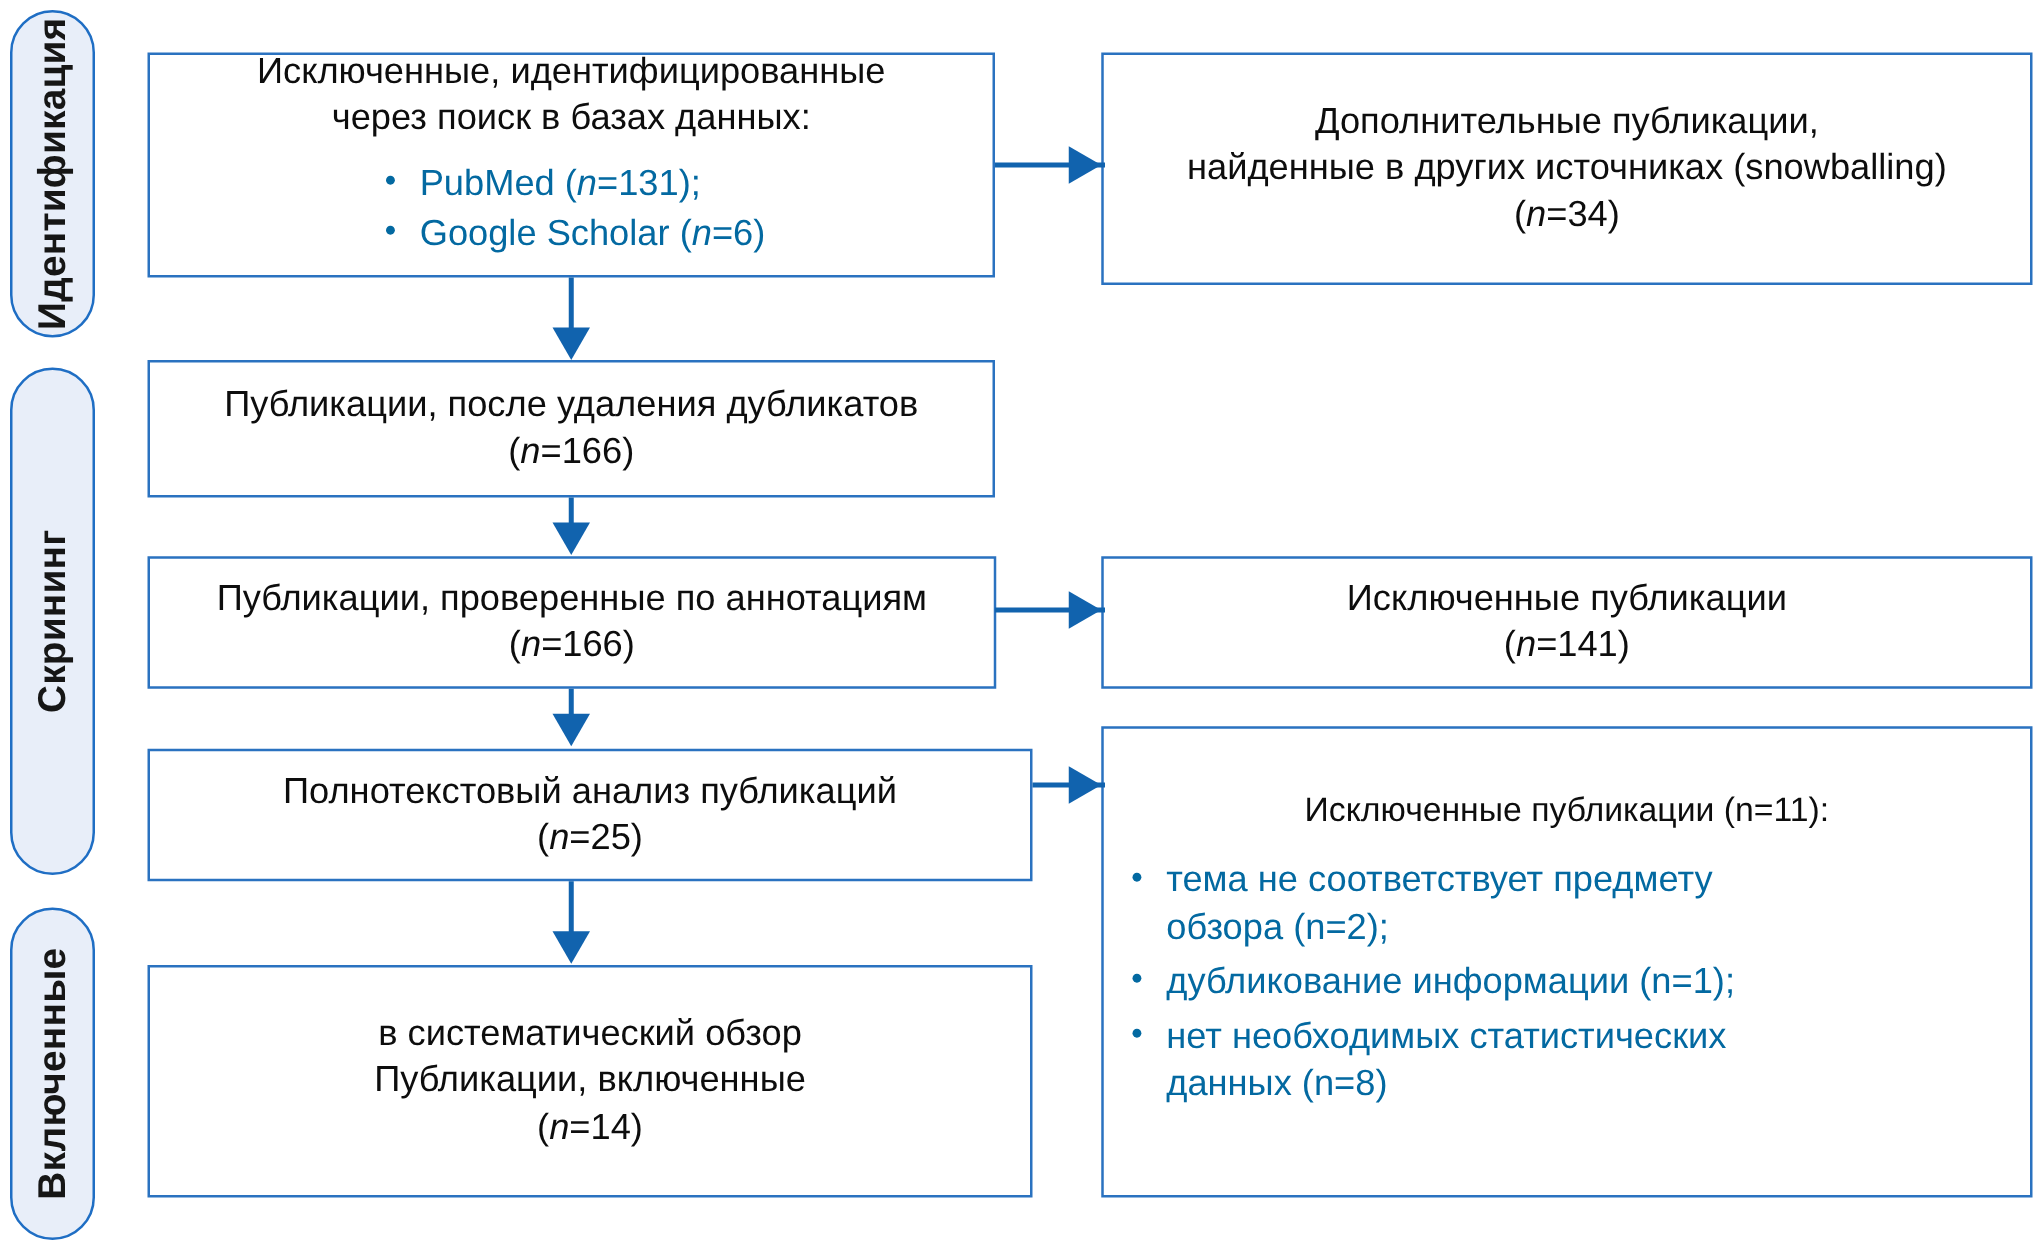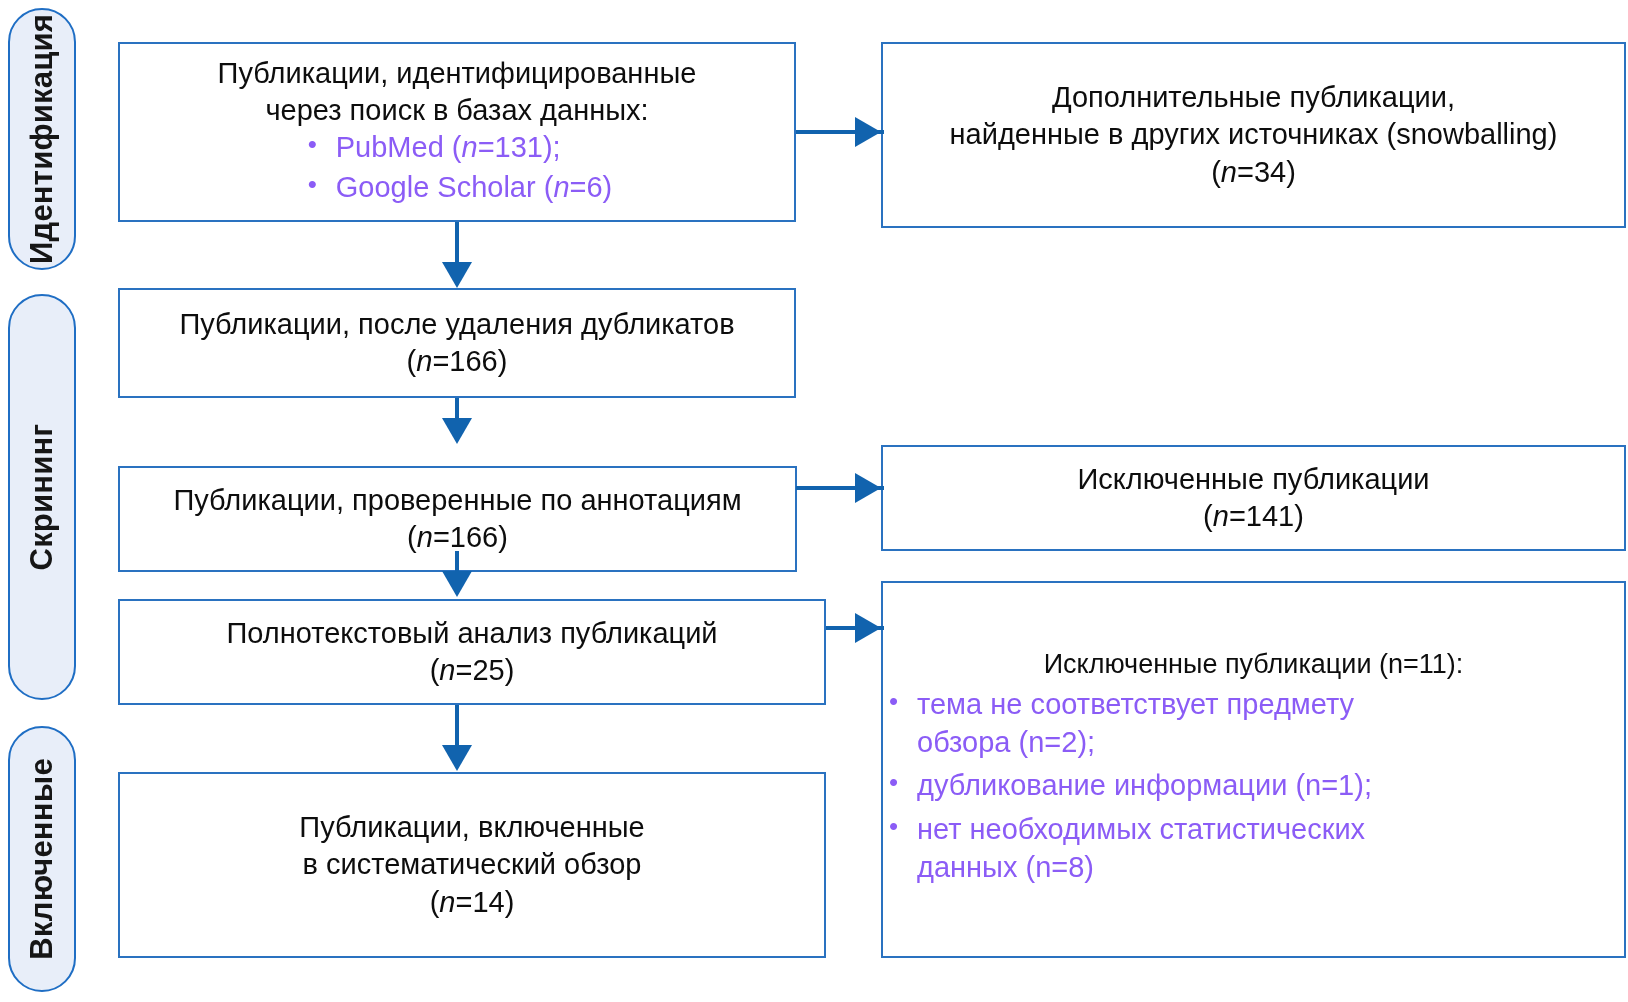--- a/index.html
+++ b/index.html
@@ -56,27 +56,27 @@
     color: #0d0d0d;
   }
   .box-text .ital { font-style: italic; }
 
   
   .bullet-wrap {
     display: flex;
     justify-content: center;
   }
   ul.blist {
-    margin: 0;
+    margin: 16px;
     padding: 0;
     list-style: none;
     text-align: left;
     font-size: 29px;
     line-height: 1.30;
-    color: #8b5cf6;
+    color: #0369a1;
   }
   ul.blist li {
     position: relative;
     padding-left: 34px;
     margin: 0 0 2px 0;
   }
   ul.blist li::before {
     content: "\2022";
     position: absolute;
     left: 6px;
@@ -133,21 +133,21 @@
   <div class="stage-pill" style="left:8px; top:294px; width:68px; height:406px;">
     <span class="stage-label">Скрининг</span>
   </div>
 
   <div class="stage-pill" style="left:8px; top:726px; width:68px; height:266px;">
     <span class="stage-label">Включенные</span>
   </div>
 
   <div class="flow-box" style="left:118px; top:42px; width:678px; height:180px;">
     <div class="box-text">
-      <div>Публикации, идентифицированные</div>
+      <div>Исключенные, идентифицированные</div>
       <div>через поиск в базах данных:</div>
       <div class="bullet-wrap">
         <ul class="blist">
           <li><span>PubMed (</span><span class="ital">n</span><span>=131);</span></li>
           <li><span>Google Scholar (</span><span class="ital">n</span><span>=6)</span></li>
         </ul>
       </div>
     </div>
   </div>
 
@@ -168,21 +168,21 @@
   <div class="flow-box" style="left:118px; top:288px; width:678px; height:110px;">
     <div class="box-text">
       <div>Публикации, после удаления дубликатов</div>
       <div><span>(</span><span class="ital">n</span><span>=166)</span></div>
     </div>
   </div>
 
   <div class="conn conn-v" style="left:455px; top:398px; height:24px;"></div>
   <div class="arrow-down" style="left:442px; top:418px;"></div>
 
-  <div class="flow-box" style="left:118px; top:466px; width:679px; height:106px;">
+  <div class="flow-box" style="left:118px; top:445px; width:679px; height:106px;">
     <div class="box-text">
       <div>Публикации, проверенные по аннотациям</div>
       <div><span>(</span><span class="ital">n</span><span>=166)</span></div>
     </div>
   </div>
 
   <div class="flow-box" style="left:881px; top:445px; width:745px; height:106px;">
     <div class="box-text">
       <div>Исключенные публикации</div>
       <div><span>(</span><span class="ital">n</span><span>=141)</span></div>
@@ -216,19 +216,19 @@
   </div>
 
   <div class="conn conn-h" style="left:826px; top:626px; width:58px;"></div>
   <div class="arrow-right" style="left:855px; top:613px;"></div>
 
   <div class="conn conn-v" style="left:455px; top:705px; height:46px;"></div>
   <div class="arrow-down" style="left:442px; top:745px;"></div>
 
   <div class="flow-box" style="left:118px; top:772px; width:708px; height:186px;">
     <div class="box-text">
+      <div>в систематический обзор</div>
       <div>Публикации, включенные</div>
-      <div>в систематический обзор</div>
       <div><span>(</span><span class="ital">n</span><span>=14)</span></div>
     </div>
   </div>
 
 </div>
 
 </body></html>

